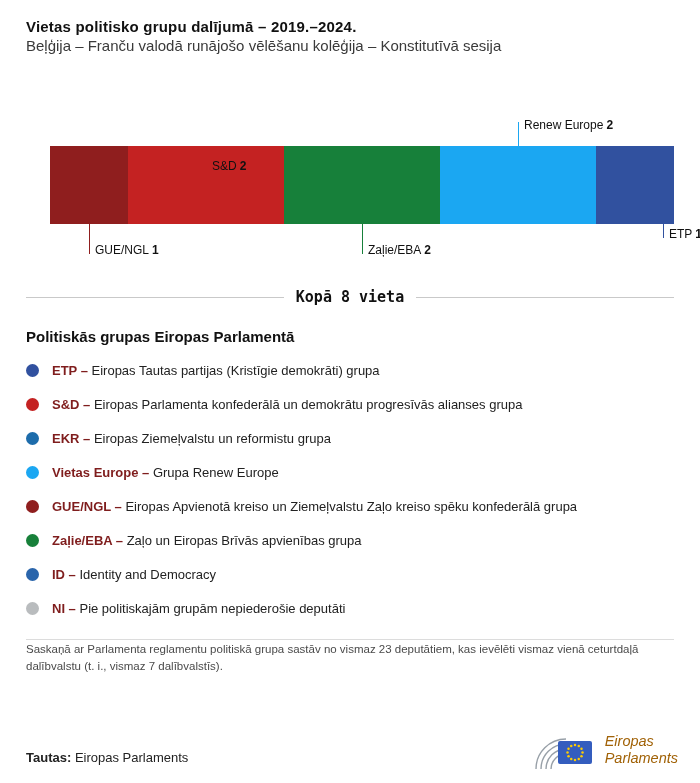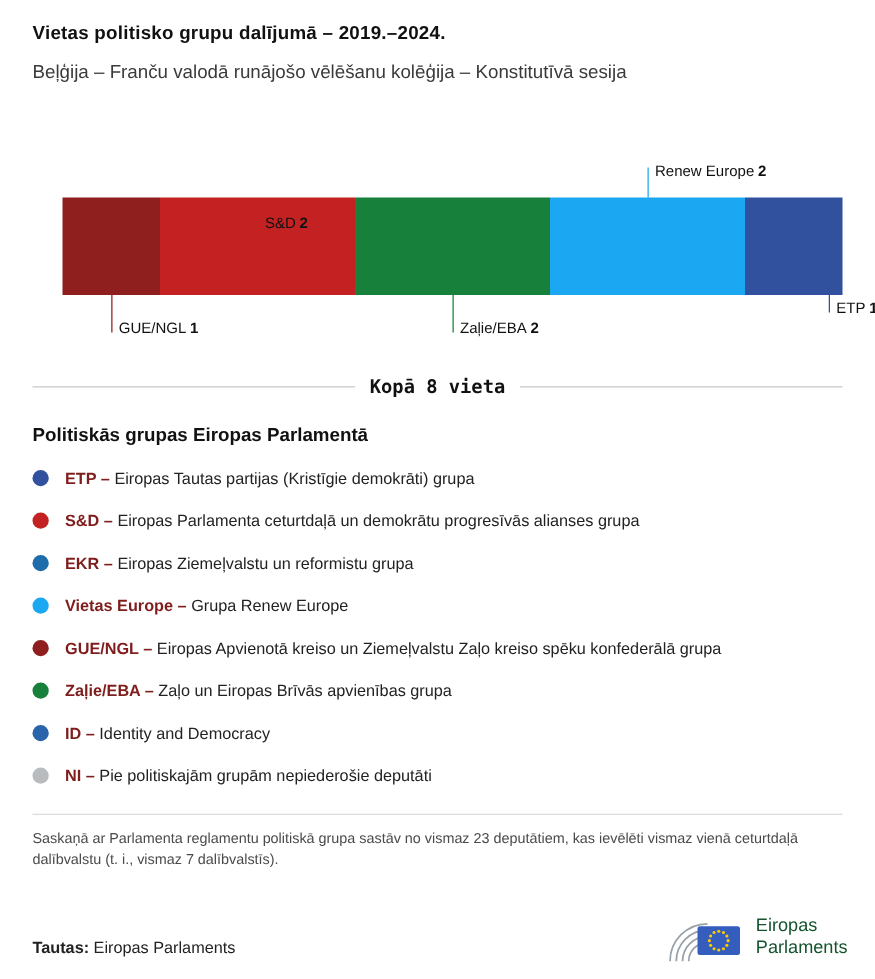--- a/index.html
+++ b/index.html
@@ -4,21 +4,21 @@
 <style>
   * { margin:0; padding:0; box-sizing:border-box; }
   html,body { background:#ffffff; }
   body {
     width:700px; height:783px; position:relative; overflow:hidden;
     font-family:"Liberation Sans", sans-serif; color:#1a1a1a;
   }
   .page { padding:18px 26px 0 26px; height:100%; position:relative; }
 
   .title { font-size:15px; font-weight:bold; letter-spacing:.2px; color:#111; }
-  .subtitle { font-size:15px; color:#3a3a3a; margin-top:14px; }
+  .subtitle { font-size:15px; color:#3a3a3a; margin-top:2px; }
 
   
   .chart { position:relative; margin-top:66px; margin-left:24px; height:138px; }
   .bar { position:absolute; top:26px; left:0; right:0; height:78px; display:flex; }
   .bar .seg { height:100%; }
   .callout { position:absolute; display:flex; font-size:12px; white-space:nowrap; color:#111; }
   .callout .lbl { padding-left:5px; }
   .callout .seats { font-weight:bold; margin-left:3px; }
   .callout.above { top:2px; height:24px; align-items:flex-start; }
   .callout.above .lbl { margin-top:-4px; }
@@ -30,27 +30,27 @@
   .total-row { display:flex; align-items:center; margin-top:30px; }
   .total-row .rule { flex:1; border-top:1px solid #c9c9c9; }
   .total-label { font-family:"DejaVu Sans Mono", monospace; font-weight:bold; font-size:15px; padding:0 12px; color:#111; }
 
   .legend-heading { font-size:15px; font-weight:bold; margin-top:22px; color:#111; }
   .legend { margin-top:8px; }
   .legend-item { display:flex; align-items:center; height:34px; font-size:13px; color:#222; }
   .legend-dot { width:13px; height:13px; border-radius:50%; margin-right:13px; flex:0 0 13px; }
   .legend-abbr { font-weight:bold; color:#7f1d1d; }
 
-  .footnote-block { border-top:1px solid #dcdcdc; margin-top:14px; padding-top:11px; font-size:11.5px; color:#4a4a4a; line-height:1.5; }
+  .footnote-block { border-top:1px solid #dcdcdc; margin-top:14px; padding-top:1px; font-size:11.5px; color:#4a4a4a; line-height:1.5; }
 
   .bottom-row { position:absolute; left:26px; right:22px; bottom:10px; display:flex; justify-content:space-between; align-items:flex-end; }
   .source { font-size:13px; color:#222; padding-bottom:8px; }
   .source .src-label { font-weight:bold; }
   .ep-logo { display:flex; align-items:center; gap:9px; }
-  .ep-logo-text { color:#14532d; font-size:14.5px; line-height:1.2; }
+  .ep-logo-text { color:#a16207; font-size:14.5px; line-height:1.2;font-style:italic; }
 </style>
 </head>
 <body>
 
 <div class="page">
 
   <div class="title">Vietas politisko grupu dalījumā – 2019.–2024.</div>
   <div class="subtitle">Beļģija – Franču valodā runājošo vēlēšanu kolēģija – Konstitutīvā sesija</div>
 
   <div class="chart">
@@ -87,21 +87,21 @@
   </div>
 
   <div class="legend-heading">Politiskās grupas Eiropas Parlamentā</div>
   <div class="legend" id="legend">
       <div class="legend-item">
         <span class="legend-dot" style="background: rgb(49, 81, 159);"></span>
         <span><span class="legend-abbr">ETP – </span><span>Eiropas Tautas partijas (Kristīgie demokrāti) grupa</span></span>
       </div>
       <div class="legend-item">
         <span class="legend-dot" style="background: rgb(196, 34, 34);"></span>
-        <span><span class="legend-abbr">S&amp;D – </span><span>Eiropas Parlamenta ceturtdaļā un demokrātu progresīvās alianses grupa</span></span>
+        <span><span class="legend-abbr">S&amp;D – </span><span>Eiropas Parlamenta konfederālā un demokrātu progresīvās alianses grupa</span></span>
       </div>
       <div class="legend-item">
         <span class="legend-dot" style="background: rgb(29, 108, 171);"></span>
         <span><span class="legend-abbr">EKR – </span><span>Eiropas Ziemeļvalstu un reformistu grupa</span></span>
       </div>
       <div class="legend-item">
         <span class="legend-dot" style="background: rgb(27, 167, 242);"></span>
         <span><span class="legend-abbr">Vietas Europe – </span><span>Grupa Renew Europe</span></span>
       </div>
       <div class="legend-item">

